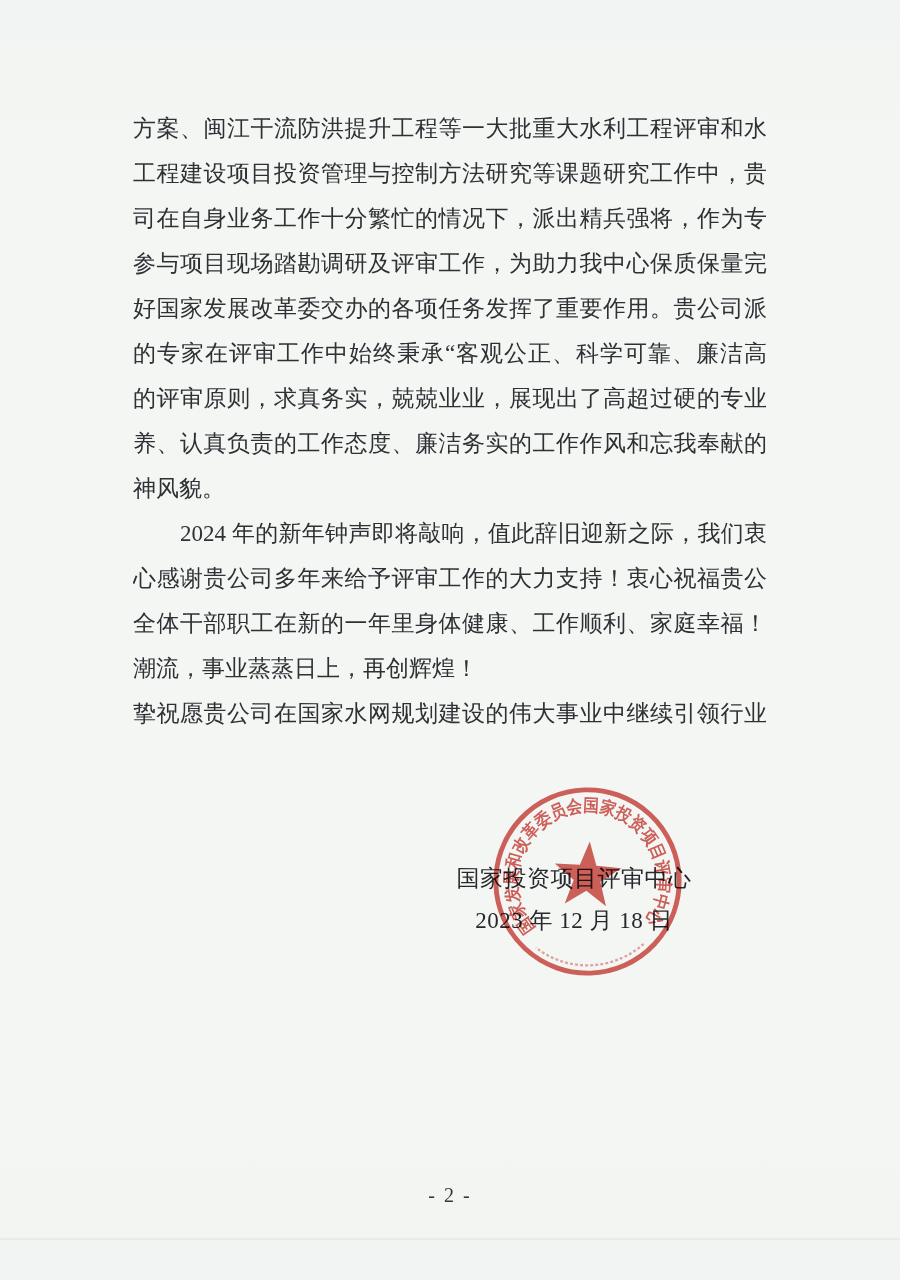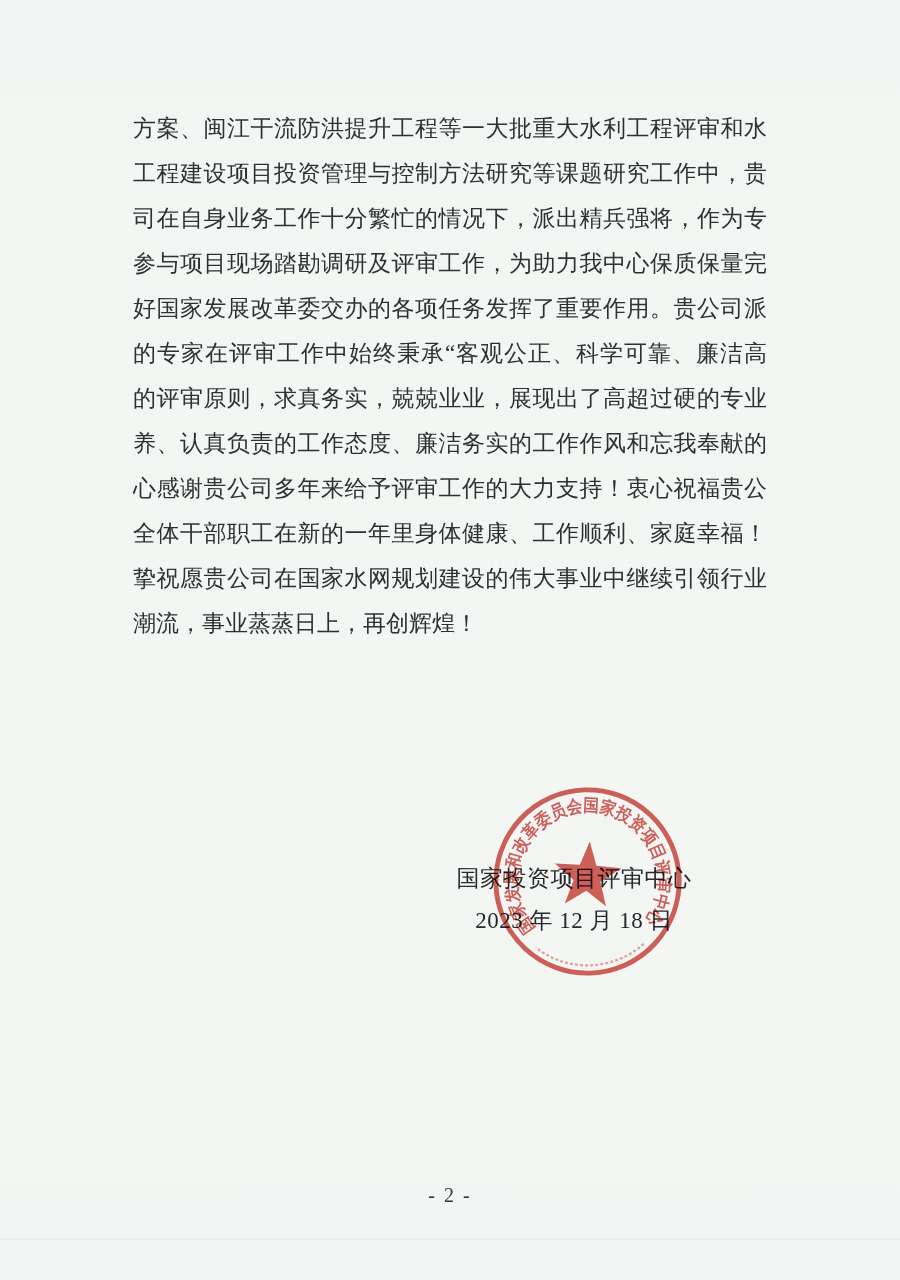--- a/index.html
+++ b/index.html
@@ -95,24 +95,26 @@
   <div class="letter-body">
 
   <div class="line">方案、闽江干流防洪提升工程等一大批重大水利工程评审和水利</div>
       <div class="line">工程建设项目投资管理与控制方法研究等课题研究工作中，贵公</div>
       <div class="line">司在自身业务工作十分繁忙的情况下，派出精兵强将，作为专家</div>
       <div class="line">参与项目现场踏勘调研及评审工作，为助力我中心保质保量完成</div>
       <div class="line">好国家发展改革委交办的各项任务发挥了重要作用。贵公司派出</div>
       <div class="line">的专家在评审工作中始终秉承“客观公正、科学可靠、廉洁高效”</div>
       <div class="line">的评审原则，求真务实，兢兢业业，展现出了高超过硬的专业素</div>
       <div class="line">养、认真负责的工作态度、廉洁务实的工作作风和忘我奉献的精</div>
+      <div class="line last">神风貌。</div>
+      <div class="line indent">2024 年的新年钟声即将敲响，值此辞旧迎新之际，我们衷</div>
       <div class="line">心感谢贵公司多年来给予评审工作的大力支持！衷心祝福贵公司</div>
       <div class="line">全体干部职工在新的一年里身体健康、工作顺利、家庭幸福！诚</div>
+      <div class="line last">潮流，事业蒸蒸日上，再创辉煌！</div>
       <div class="line">挚祝愿贵公司在国家水网规划建设的伟大事业中继续引领行业</div>
-      <div class="line last">潮流，事业蒸蒸日上，再创辉煌！</div>
     </div>
 
   <div class="signature-block">
     <div class="signature-org">国家投资项目评审中心</div>
     <div class="signature-date">2023 年 12 月 18 日</div>
   </div>
 
   <svg class="seal" viewBox="0 0 200 200" xmlns="http://www.w3.org/2000/svg">
     <circle cx="100" cy="100" r="94" fill="none" stroke-width="5" stroke="#cf4a44"></circle>
     <polygon transform="rotate(6 100 95)" points="100,59 108.5,83.3 134.2,83.9 113.7,99.4 121.2,124.1 100,109.4 78.8,124.1 86.3,99.4 65.8,83.9 91.5,83.3" fill="#cf4a44"></polygon>

